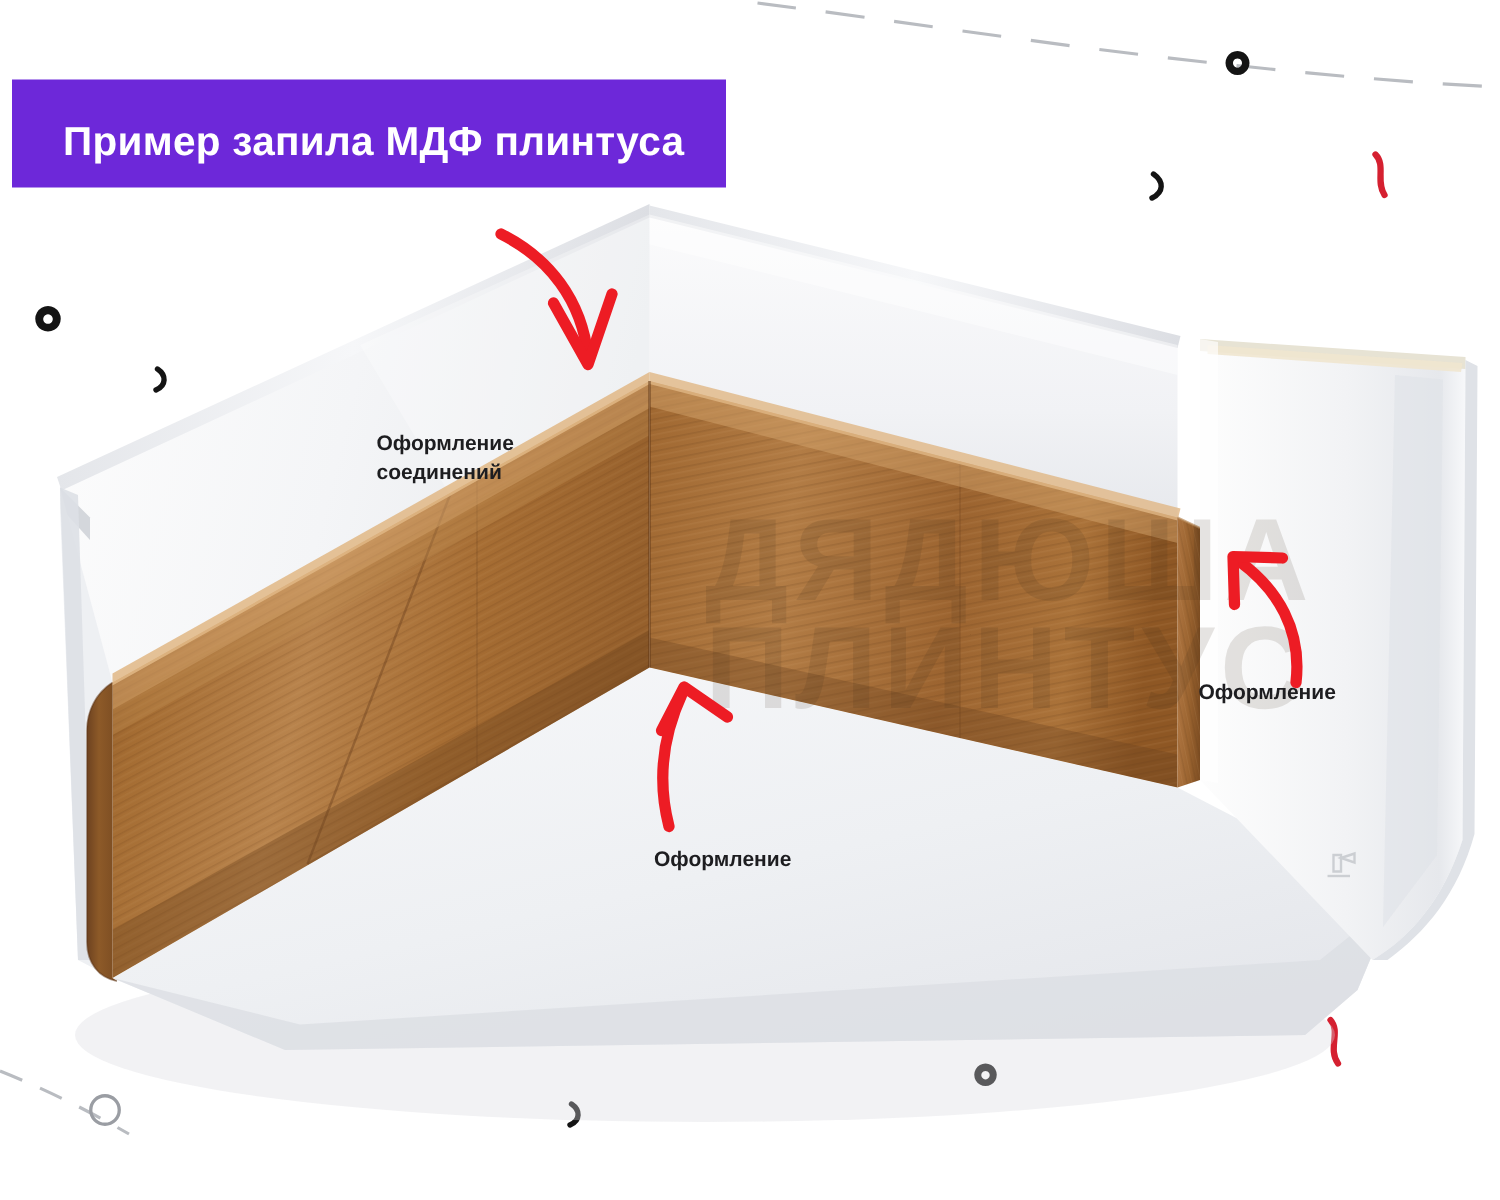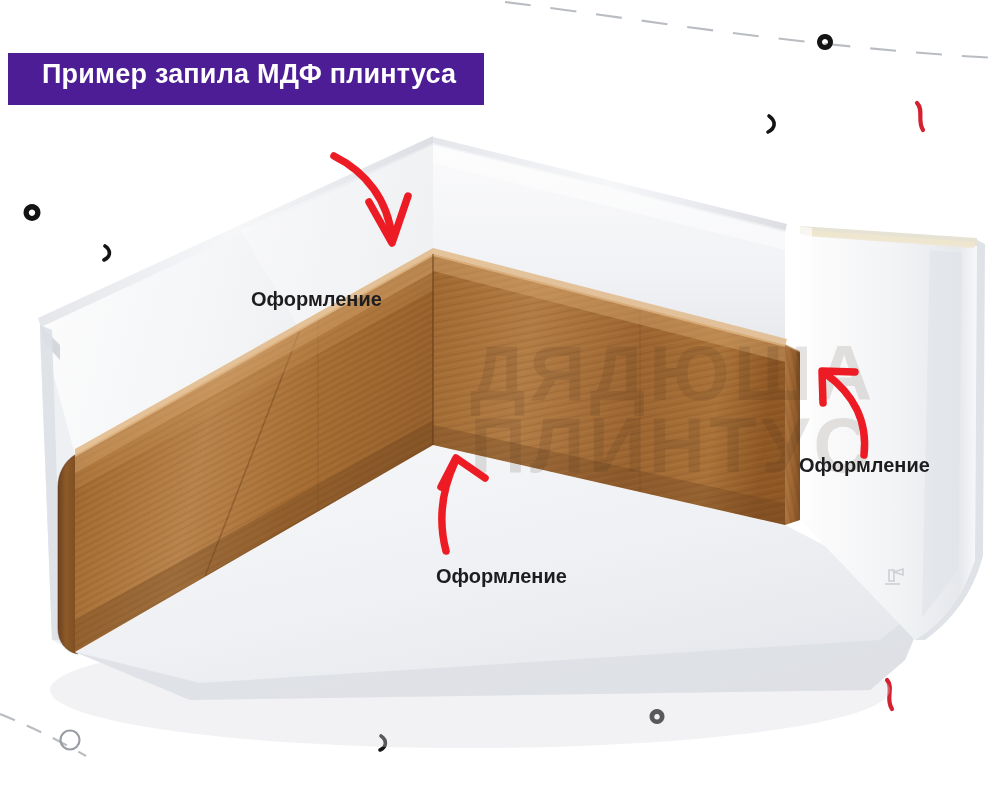--- a/index.html
+++ b/index.html
@@ -8,38 +8,38 @@
     background:#ffffff;
     font-family:"Liberation Sans","DejaVu Sans",sans-serif;
     position:relative;
   }
   #stage{position:absolute;inset:0;width:1000px;height:800px;}
   svg#scene{position:absolute;left:0;top:0;width:1000px;height:800px;}
 
   
   .banner{
     position:absolute;left:8px;top:53px;
-    background:#4c1d95;
-    padding:8px 28px 17px 34px;
+    background:#6d28d9;
+    padding:28px 28px 17px 34px;
     z-index:40;
   }
   .banner-text{
     color:#ffffff;
     font-size:27px;
     font-weight:bold;
     letter-spacing:.2px;
     white-space:nowrap;
     line-height:1;
   }
 
   
   .callout{
     position:absolute;
     color:#1d1d20;
-    font-size:20px;
+    font-size:14px;
     font-weight:bold;
     line-height:1.33;
     z-index:35;
     white-space:nowrap;
   }
   #callout-joints{left:251px;top:286px;}
   #callout-inner{left:436px;top:563px;}
   #callout-caps{left:799px;top:452px;}
 </style>
 </head>
@@ -262,20 +262,21 @@
       </g>
     </g>
   </svg>
 
   <div class="banner">
     <div class="banner-text">Пример запила МДФ плинтуса</div>
   </div>
 
   <div class="callout" id="callout-joints">
     <div>Оформление</div>
+    <div>соединений</div>
   </div>
 
   <div class="callout" id="callout-inner">
     <div>Оформление</div>
   </div>
 
   <div class="callout" id="callout-caps">
     <div>Оформление</div>
   </div>
 

